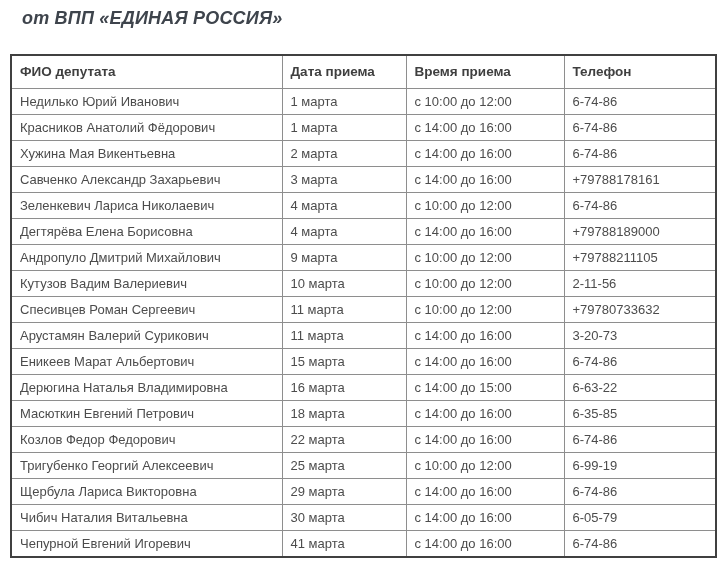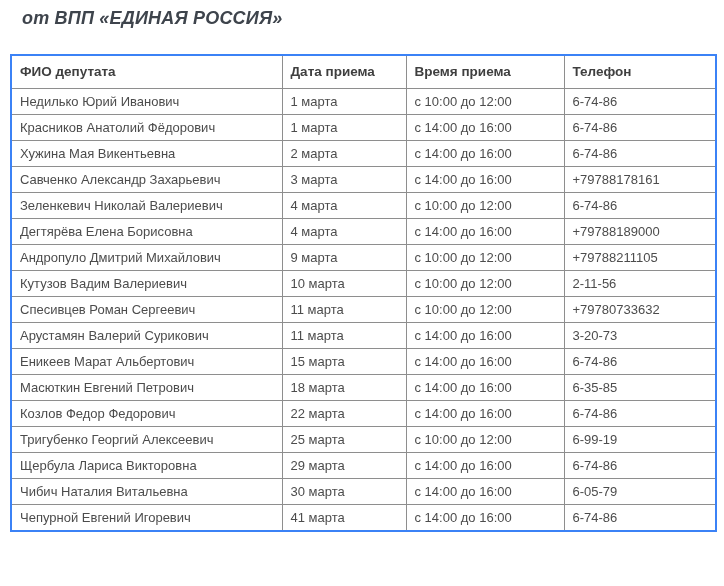--- a/index.html
+++ b/index.html
@@ -19,21 +19,21 @@
     font-weight: bold;
     font-style: italic;
     color: #3e444c;
     letter-spacing: 0.2px;
   }
   table.schedule {
     border-collapse: collapse;
     table-layout: fixed;
     width: 704px;
     margin: 25px 16px 0 10px;
-    border: 2px solid #3b82f6;
+    border: 2px solid #404040;
   }
   table.schedule th, table.schedule td {
     border: 1px solid #8e8e8e;
     padding: 5px 8px;
     font-size: 13px;
     line-height: 15px;
     text-align: left;
     white-space: nowrap;
     overflow: hidden;
   }
@@ -87,21 +87,21 @@
   </tr>
 
   <tr>
     <td>Савченко Александр Захарьевич</td>
     <td>3 марта</td>
     <td>с 14:00 до 16:00</td>
     <td>+79788178161</td>
   </tr>
 
   <tr>
-    <td>Зеленкевич Николай Валериевич</td>
+    <td>Зеленкевич Лариса Николаевич</td>
     <td>4 марта</td>
     <td>с 10:00 до 12:00</td>
     <td>6-74-86</td>
   </tr>
 
   <tr>
     <td>Дегтярёва Елена Борисовна</td>
     <td>4 марта</td>
     <td>с 14:00 до 16:00</td>
     <td>+79788189000</td>
@@ -135,20 +135,26 @@
     <td>3-20-73</td>
   </tr>
 
   <tr>
     <td>Еникеев Марат Альбертович</td>
     <td>15 марта</td>
     <td>с 14:00 до 16:00</td>
     <td>6-74-86</td>
   </tr>
 
+  <tr>
+    <td>Дерюгина Наталья Владимировна</td>
+    <td>16 марта</td>
+    <td>с 14:00 до 15:00</td>
+    <td>6-63-22</td>
+  </tr>
 
   <tr>
     <td>Масюткин Евгений Петрович</td>
     <td>18 марта</td>
     <td>с 14:00 до 16:00</td>
     <td>6-35-85</td>
   </tr>
 
   <tr>
     <td>Козлов Федор Федорович</td>

